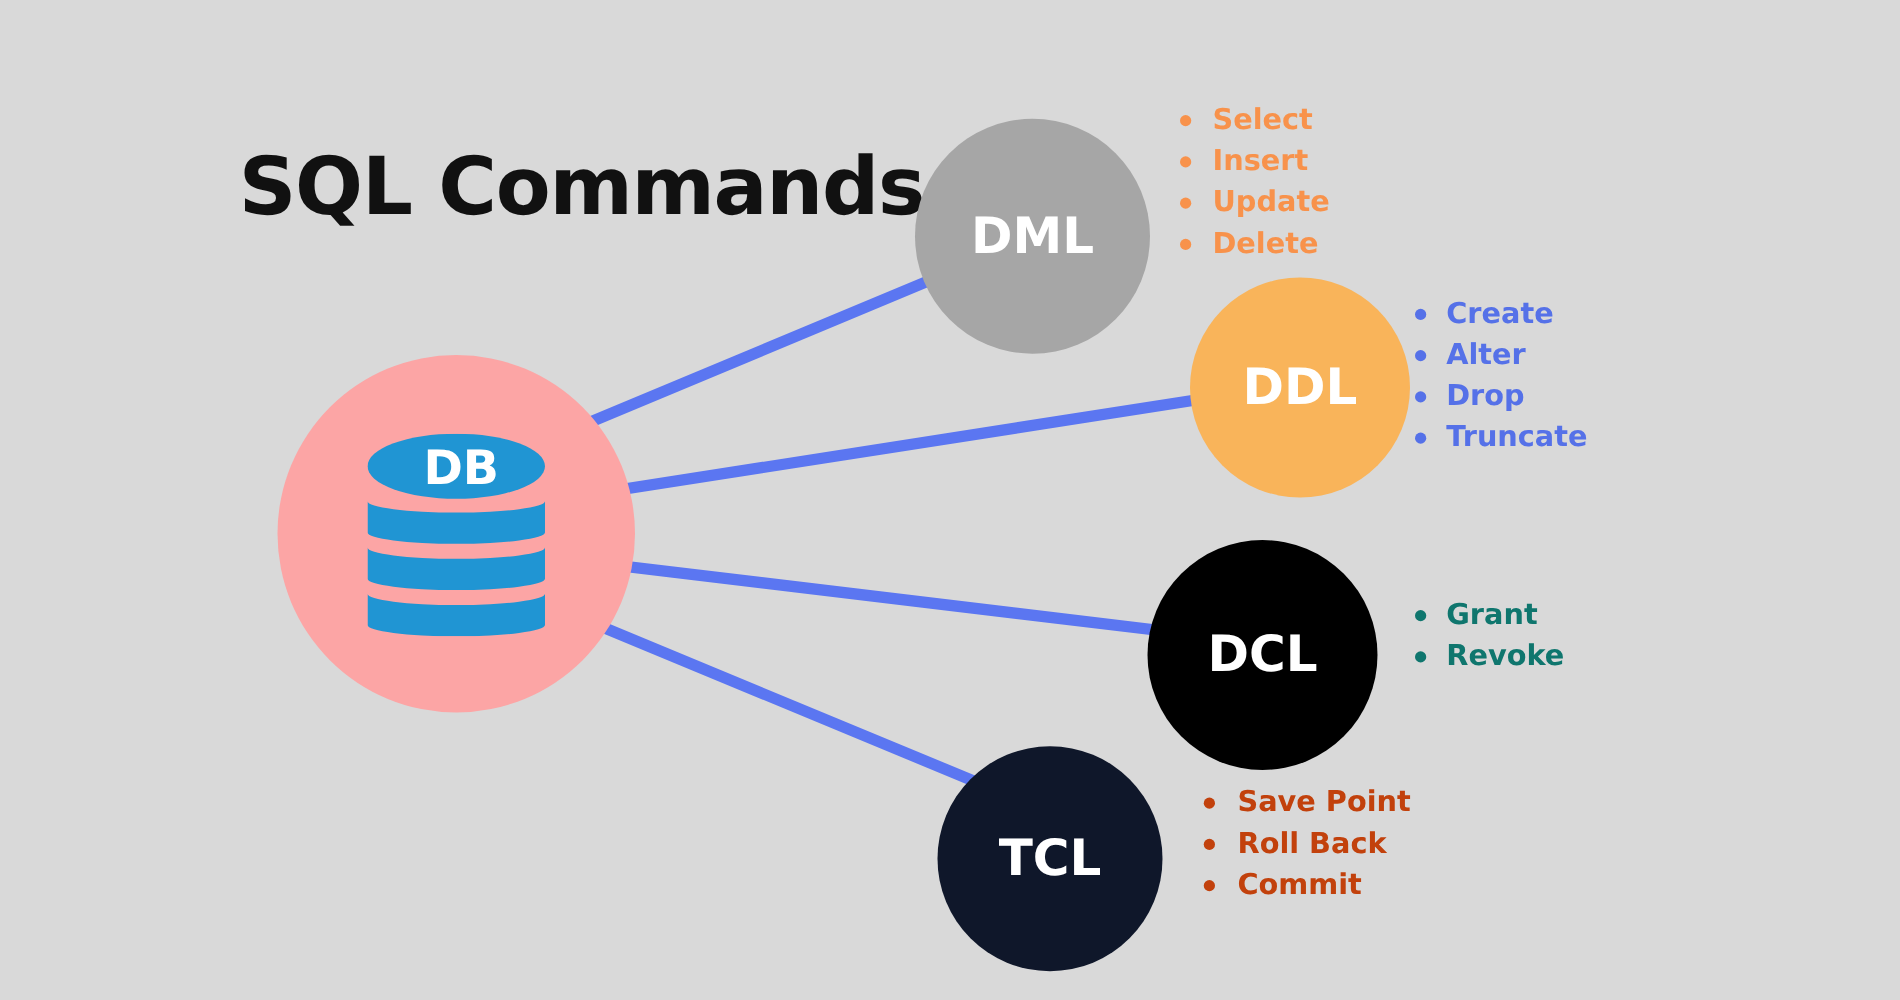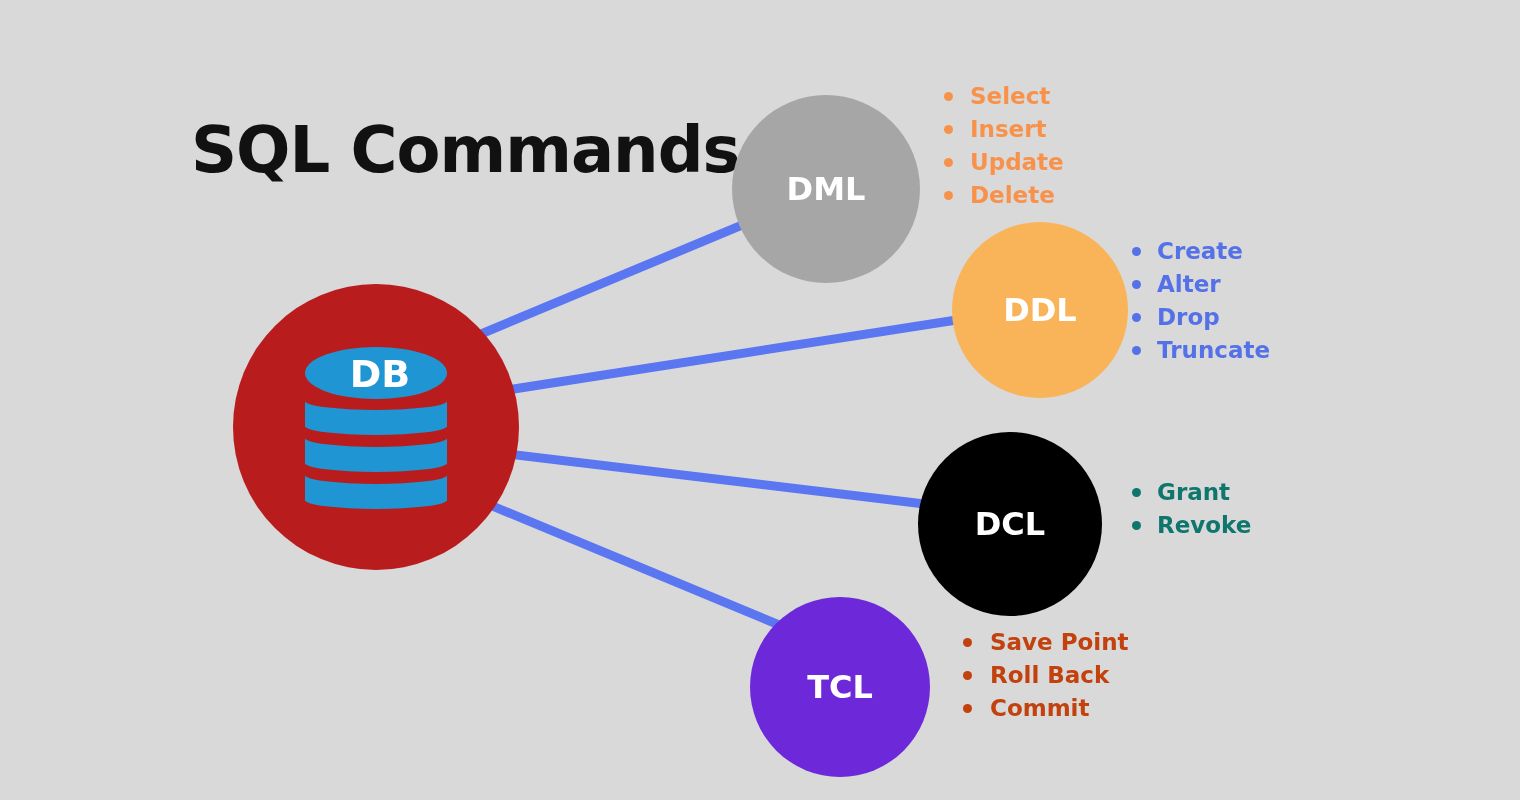--- a/index.html
+++ b/index.html
@@ -13,27 +13,27 @@
     font-size:64px; line-height:76px; font-weight:bold;
     color:#111; margin:16px; letter-spacing:-1px;
   }
   .links { position:absolute; left:0; top:0; width:1520px; height:800px; }
   .links line { stroke:#5B76F1; stroke-width:9; stroke-linecap:round; }
   .circle {
     position:absolute; border-radius:50%;
     display:flex; align-items:center; justify-content:center;
   }
   .circle .node-label {
-    color:#fff; font-weight:bold; font-size:32px; letter-spacing:0px;
+    color:#fff; font-weight:bold; font-size:40px; letter-spacing:0px;
   }
-  .circle-db  { left:233px; top:284px; width:286px; height:286px; background:#b91c1c; }
+  .circle-db  { left:222px; top:284px; width:286px; height:286px; background:#fca5a5; }
   .circle-dml { left:732px; top:95px;  width:188px; height:188px; background:#A6A6A6; }
   .circle-ddl { left:952px; top:222px; width:176px; height:176px; background:#F9B45A; }
   .circle-dcl { left:918px; top:432px; width:184px; height:184px; background:#000000; }
-  .circle-tcl { left:750px; top:597px; width:180px; height:180px; background:#6d28d9; }
+  .circle-tcl { left:750px; top:597px; width:180px; height:180px; background:#0f172a; }
   .db-icon { position:absolute; left:72px; top:63px; }
   .db-icon .cyl { fill:#2095D3; }
   .db-icon text {
     fill:#fff; font-weight:bold; font-size:38px;
     font-family:"DejaVu Sans","Liberation Sans",sans-serif;
   }
   .cmd-list { position:absolute; margin:0; padding:0; list-style:none; }
   .cmd-list li {
     position:relative; font-size:23px; font-weight:bold; line-height:33px;
     white-space:nowrap;

